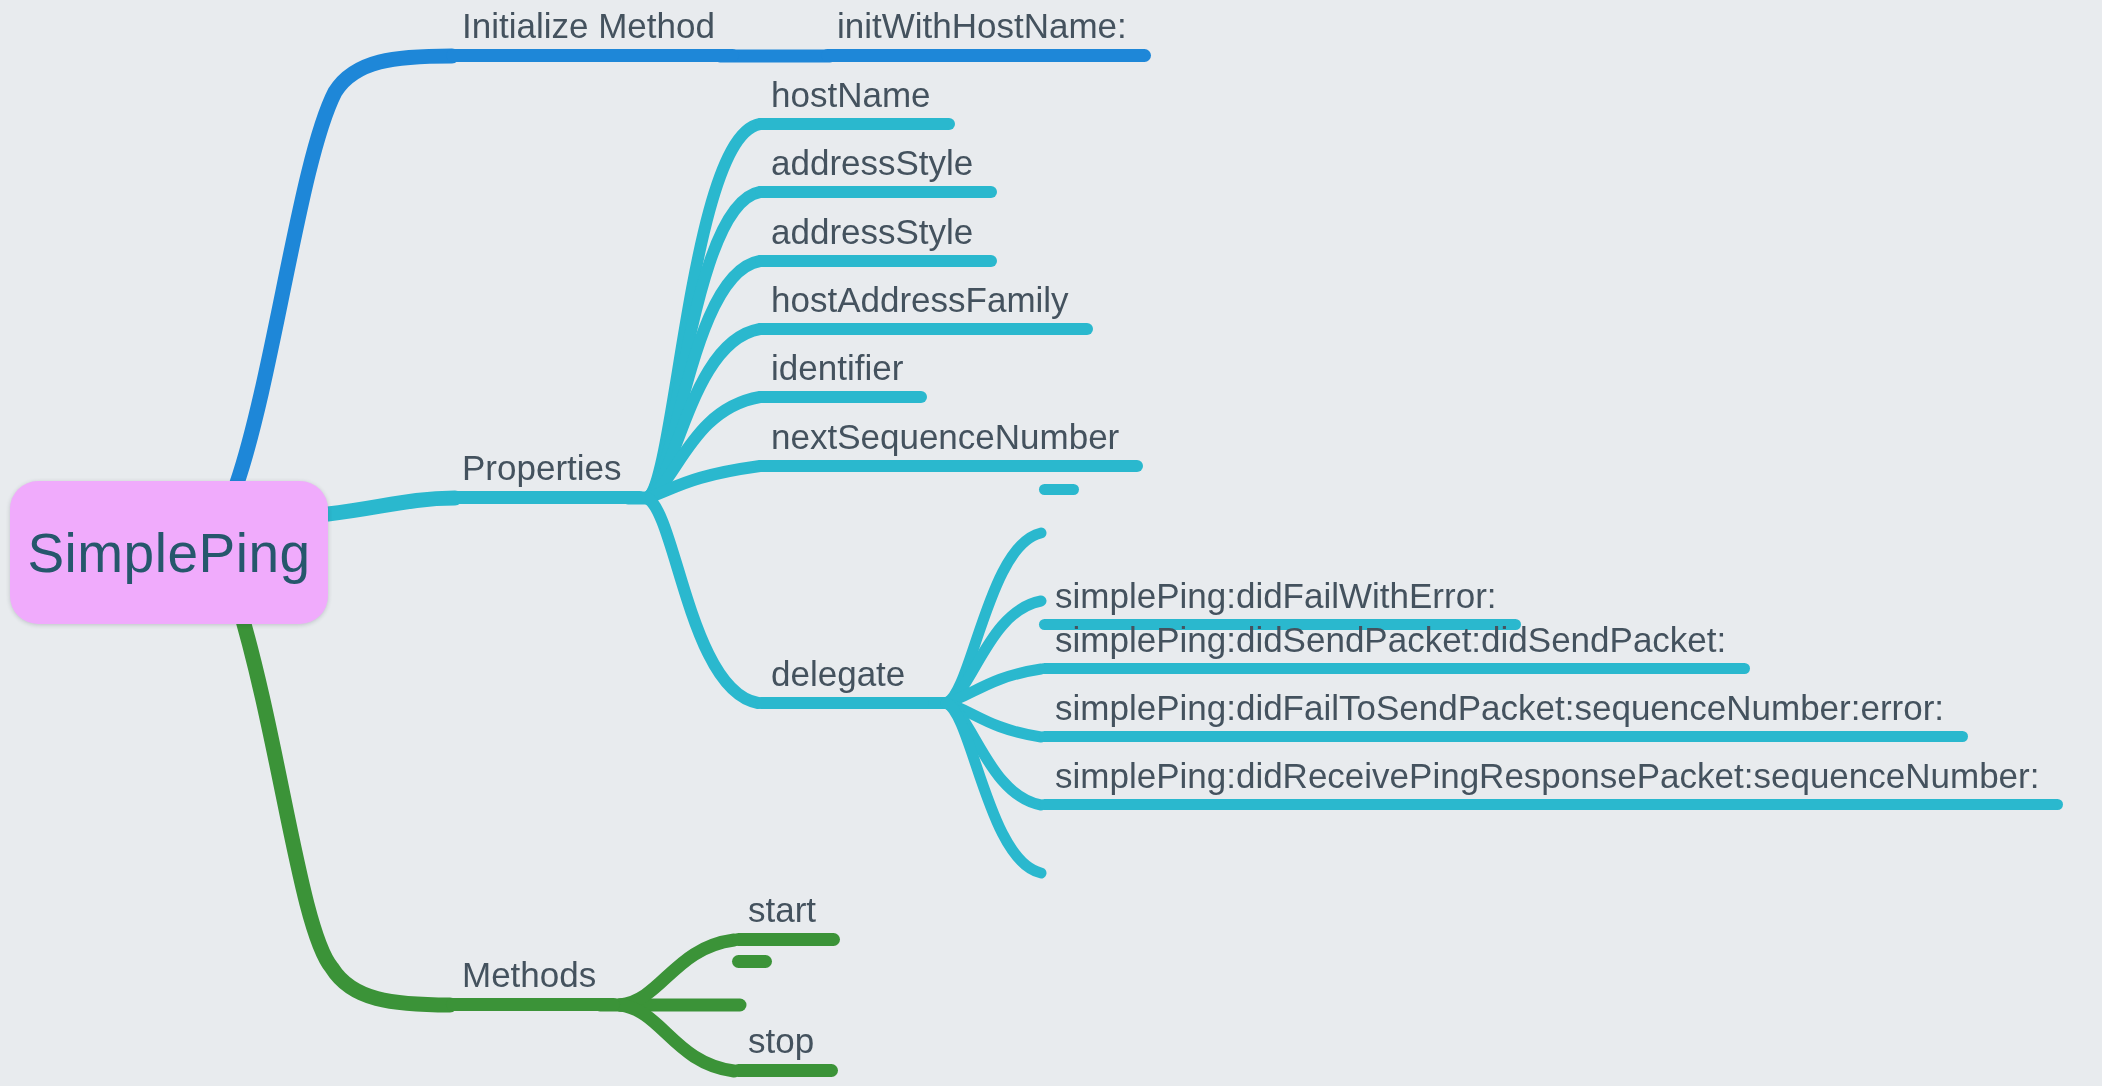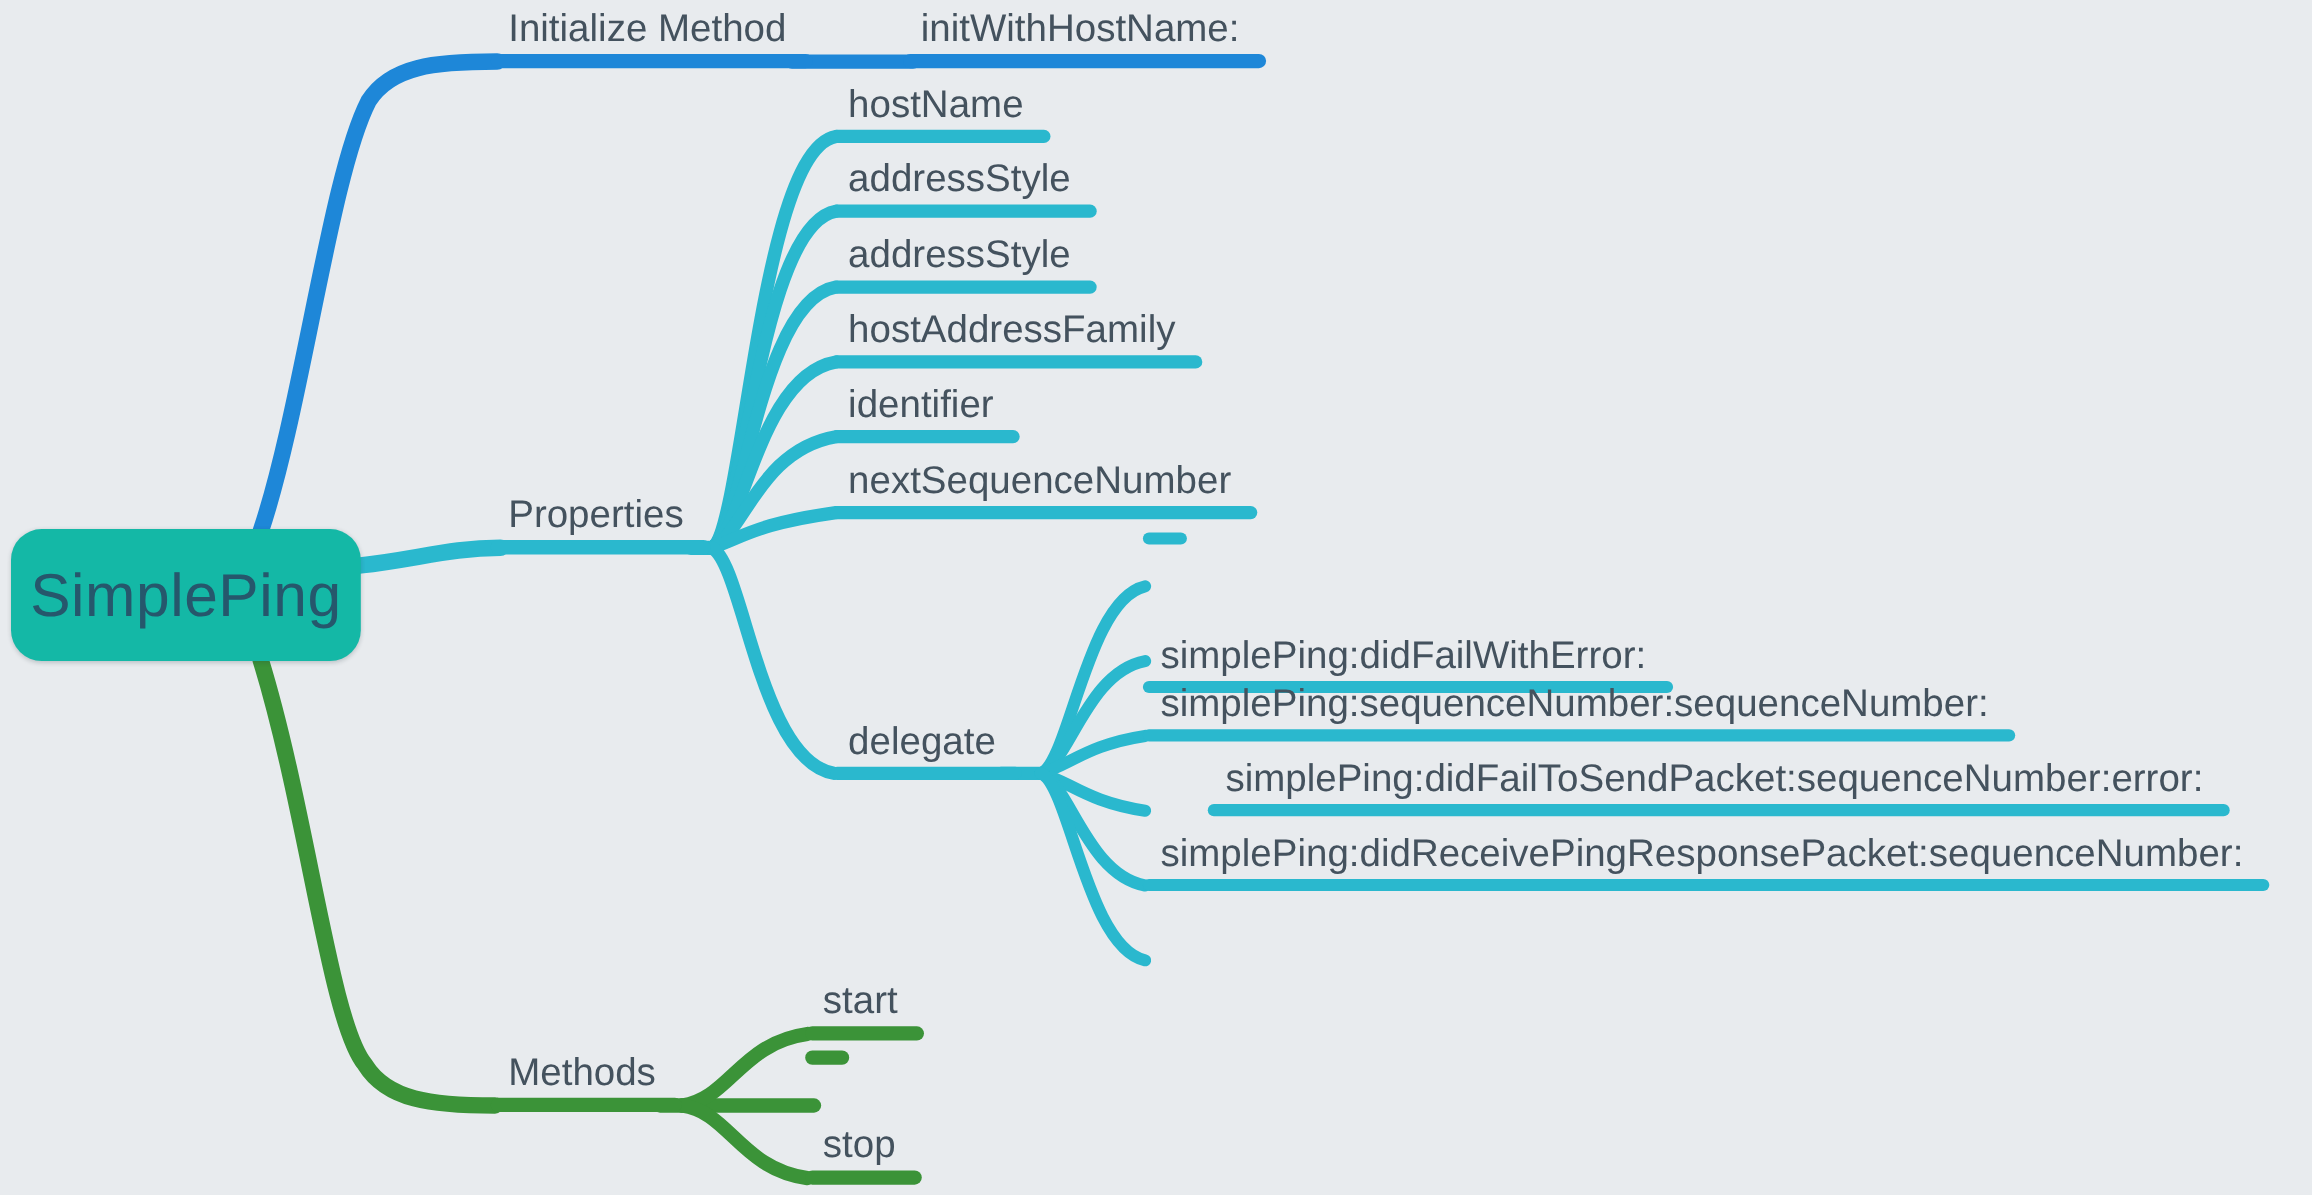--- a/index.html
+++ b/index.html
@@ -5,22 +5,22 @@
   html,body{margin:0;padding:0;background:#e8ebee;}
   .canvas{
     position:relative;
     width:2102px;height:1086px;
     background:#e8ebee;
     overflow:hidden;
     font-family:"Liberation Sans", sans-serif;
   }
   svg.lines{position:absolute;left:0;top:0;width:2102px;height:1086px;}
   .root{
-    position:absolute;left:10px;top:481px;width:318px;height:120px;
-    background:#14b8a6;border-radius:28px;
+    position:absolute;left:10px;top:481px;width:318px;height:143px;
+    background:#f0abfc;border-radius:28px;
     box-shadow:0 1px 4px rgba(40,60,70,.22);
     display:flex;align-items:center;justify-content:center;
   }
   .root .rlbl{
     font-size:55px;font-weight:400;color:#26576c;letter-spacing:.5px;
     white-space:nowrap;
   }
   .node{position:absolute;white-space:nowrap;}
   .node .lbl{
     display:block;font-size:35px;line-height:40px;color:#44525e;
@@ -121,24 +121,24 @@
   </div>
 
   <div class="node" style="left:1055px;top:484px">
     <div class="bar bh11 c-cyan"></div>
   </div>
   <div class="node" style="left:1055px;top:576px">
     <span class="lbl">simplePing:didFailWithError:</span>
     <div class="bar bh11 c-cyan"></div>
   </div>
   <div class="node" style="left:1055px;top:620px">
-    <span class="lbl">simplePing:sequenceNumber:sequenceNumber:</span>
+    <span class="lbl">simplePing:didSendPacket:didSendPacket:</span>
     <div class="bar bh11 c-cyan"></div>
   </div>
-  <div class="node" style="left:1114px;top:688px">
+  <div class="node" style="left:1055px;top:688px">
     <span class="lbl">simplePing:didFailToSendPacket:sequenceNumber:error:</span>
     <div class="bar bh11 c-cyan"></div>
   </div>
   <div class="node" style="left:1055px;top:756px">
     <span class="lbl">simplePing:didReceivePingResponsePacket:sequenceNumber:</span>
     <div class="bar bh11 c-cyan"></div>
   </div>
 
   <div class="node" style="left:462px;top:955px">
     <span class="lbl">Methods</span>

